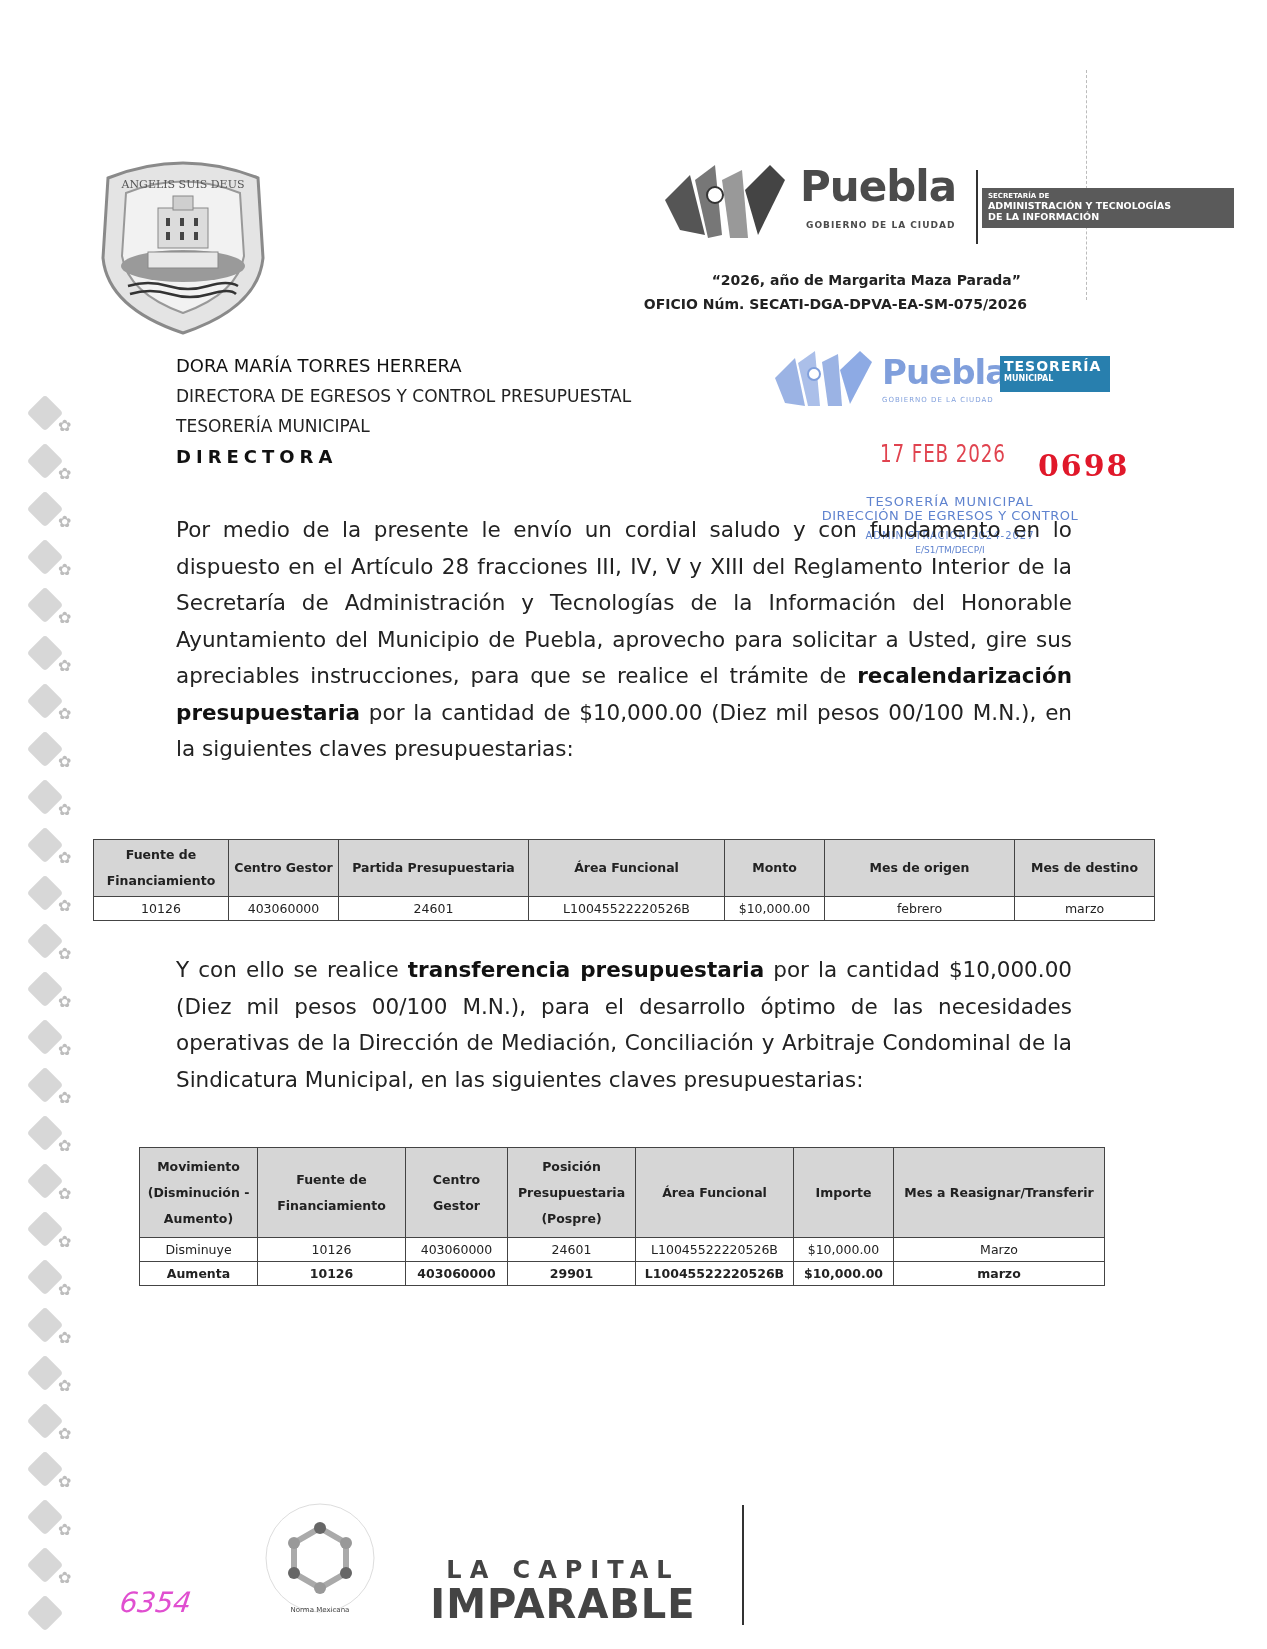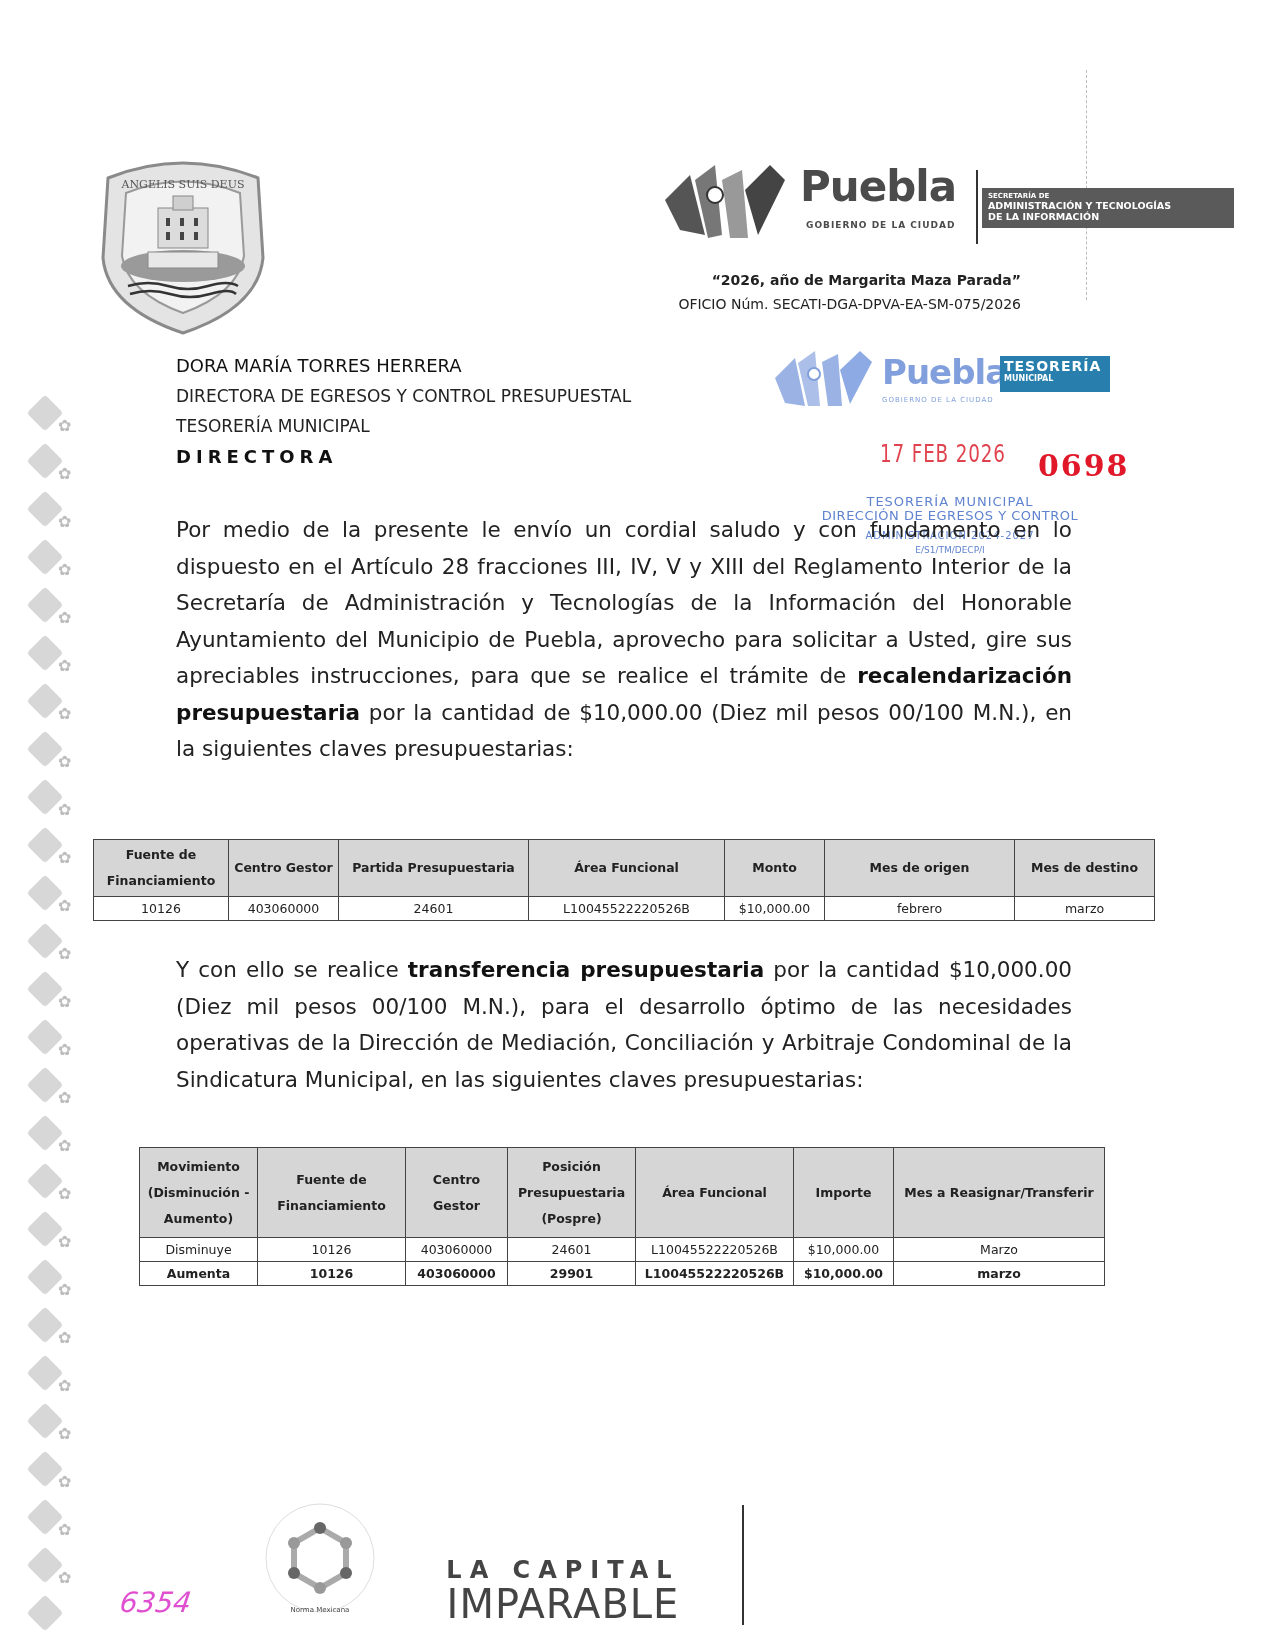--- a/index.html
+++ b/index.html
@@ -17,21 +17,21 @@
     
     .header-logo { position: absolute; left: 660px; top: 160px; width: 540px; height: 90px; }
     .puebla-word { position: absolute; left: 140px; top: 2px; font-family: "DejaVu Sans", sans-serif; font-weight: bold; font-size: 42px; color: #4b4b4b; letter-spacing: -1px; }
     .puebla-sub { position: absolute; left: 146px; top: 60px; font-size: 9px; font-weight: bold; letter-spacing: 1px; color: #4b4b4b; }
     .vbar { position: absolute; left: 316px; top: 10px; width: 2px; height: 74px; background: #333; }
     .secat-box { position: absolute; left: 322px; top: 28px; width: 252px; height: 40px; background: #5a5a5a; color: #fff; padding: 4px 6px; }
     .secat-box .l1 { font-size: 7px; font-weight: bold; }
     .secat-box .l2 { font-size: 9.5px; font-weight: bold; line-height: 11px; }
 
     .motto { position: absolute; right: 246px; top: 272px; font-size: 14px; font-weight: bold; color: #222; }
-    .oficio { position: absolute; right: 246px; top: 296px; font-size: 14px; font-weight: normal; color: #222; }
+    .oficio { position: absolute; right: 240px; top: 296px; font-size: 14px; font-weight: bold; color: #222; }
 
     
     .addressee { position: absolute; left: 176px; top: 355px; }
     .addressee .name { font-size: 18px; font-weight: normal; color: #111; margin-bottom: 10px; }
     .addressee .line { font-size: 17px; color: #222; margin-bottom: 10px; }
     .addressee .presente { font-size: 18px; font-weight: bold; letter-spacing: 5px; color: #111; }
 
     
     .stamp-logo { position: absolute; left: 770px; top: 348px; width: 340px; height: 70px; opacity: .85; }
     .stamp-puebla { position: absolute; left: 112px; top: 4px; font-weight: bold; font-size: 34px; color: #6b8fd6; letter-spacing: -1px; }
@@ -61,21 +61,21 @@
     .t1 th { height: 56px; }
     .t2 { left: 139px; top: 1147px; width: 966px; }
     .t2 th { height: 90px; line-height: 26px; }
     .t2 tr.bold td { font-weight: bold; }
 
     
     .footer-num { position: absolute; left: 120px; top: 1586px; font-family: "DejaVu Sans", sans-serif; font-size: 28px; color: #e04fd0; font-style: italic; transform: skewX(-8deg); }
     .norma-seal { position: absolute; left: 262px; top: 1500px; width: 116px; height: 116px; }
     .capital { position: absolute; left: 408px; top: 1556px; width: 310px; text-align: center; color: #444; }
     .capital .c1 { font-size: 24px; font-weight: bold; letter-spacing: 8px; }
-    .capital .c2 { font-size: 40px; font-weight: normal; letter-spacing: 1px; line-height: 40px; }
+    .capital .c2 { font-size: 40px; font-weight: bold; letter-spacing: 1px; line-height: 40px; }
     .footer-bar { position: absolute; left: 742px; top: 1505px; width: 2px; height: 120px; background: #333; }
 
     .scan-mark { position: absolute; left: 1086px; top: 70px; width: 2px; height: 230px; border-left: 1px dashed #bbb; }
   </style>
 </head>
 <body>
 
 <div class="scan-mark"></div>
 
 <div class="left-border">

